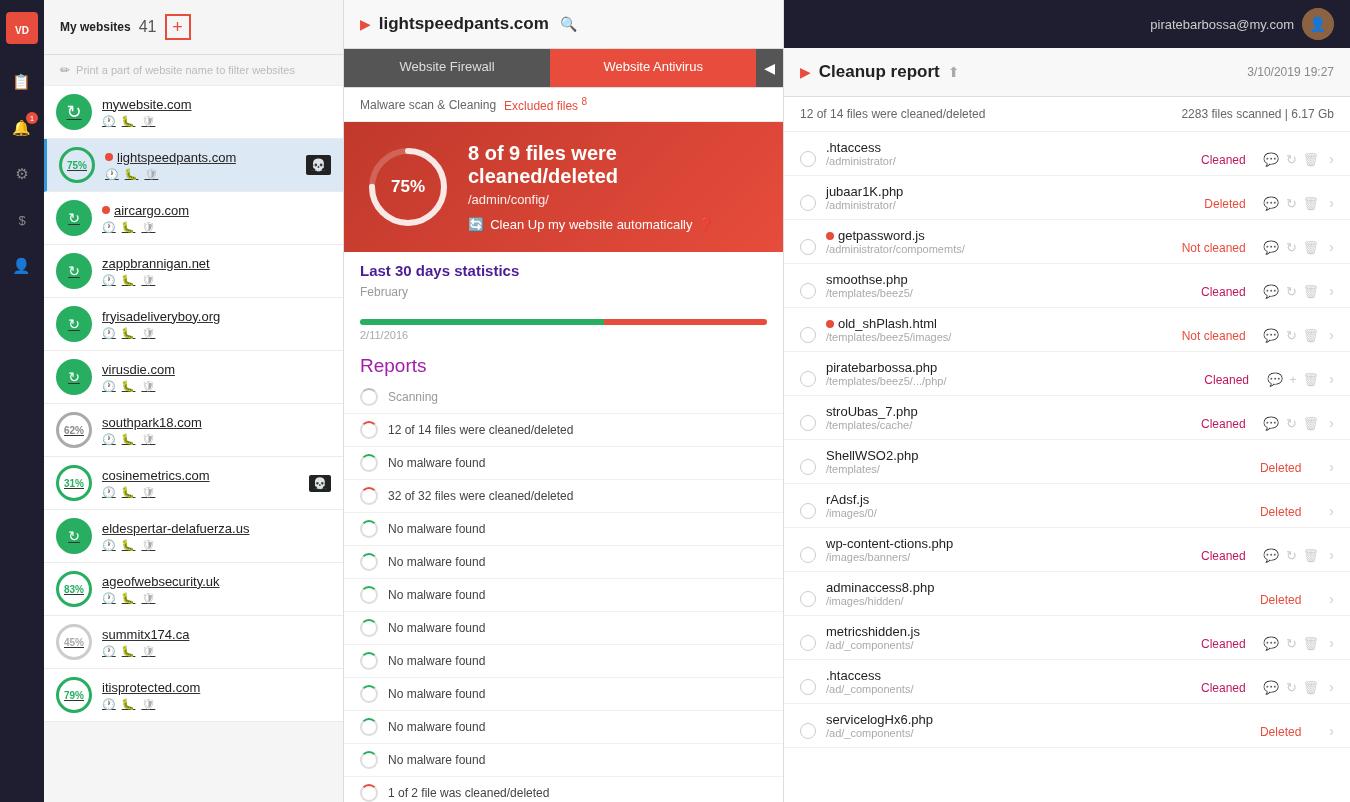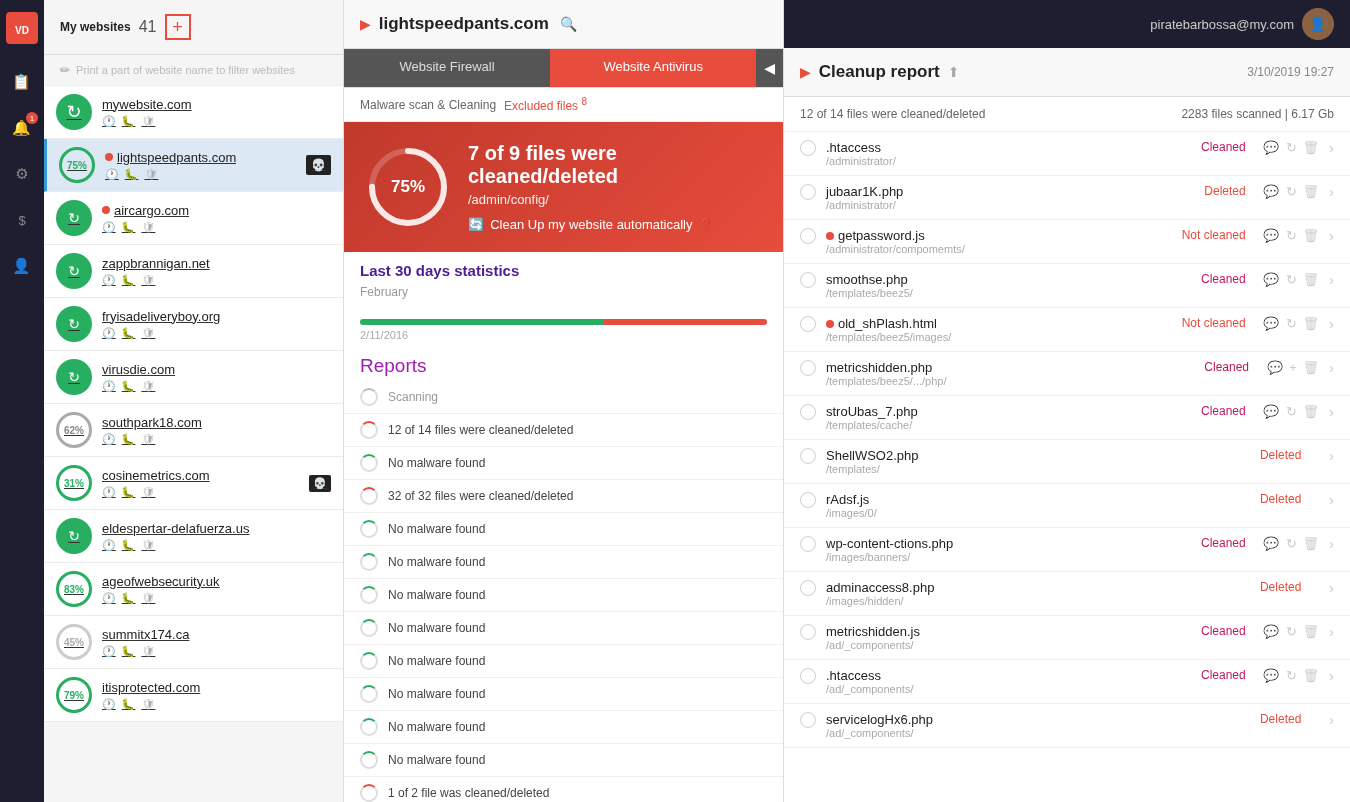--- a/index.html
+++ b/index.html
@@ -325,21 +325,21 @@
       display: flex;
       justify-content: space-between;
       padding: 10px 16px;
       font-size: 12px;
       color: #666;
       border-bottom: 1px solid #eee;
     }
     .file-list { flex: 1; overflow-y: auto; }
     .file-item {
       display: flex;
-      align-items: flex-start;
+      align-items: flex-end;
       padding: 8px 16px;
       border-bottom: 1px solid #f0f0f0;
       gap: 10px;
     }
     .file-checkbox {
       width: 16px;
       height: 16px;
       border: 1px solid #ccc;
       border-radius: 50%;
       flex-shrink: 0;
@@ -602,21 +602,21 @@
 
     <div class="hero-card">
       <div style="position:relative;width:80px;height:80px;flex-shrink:0;">
         <svg width="80" height="80" viewBox="0 0 80 80">
           <circle cx="40" cy="40" r="36" fill="none" stroke="rgba(255,255,255,0.2)" stroke-width="6"></circle>
           <circle cx="40" cy="40" r="36" fill="none" stroke="rgba(255,255,255,0.85)" stroke-width="6" stroke-dasharray="169.6 56.5" stroke-linecap="round" transform="rotate(-90 40 40)"></circle>
         </svg>
         <div style="position:absolute;top:50%;left:50%;transform:translate(-50%,-50%);font-size:17px;font-weight:700;color:#fff;">75%</div>
       </div>
       <div class="hero-text">
-        <h2>7 of 9 files were cleaned/deleted</h2>
+        <h2>8 of 9 files were cleaned/deleted</h2>
         <p>/admin/config/</p>
         <div class="hero-action">
           <span>🔄</span>
           <span>Clean Up my website automatically</span>
           <span>❓</span>
         </div>
       </div>
     </div>
 
     <div style="padding:10px 16px 4px;">
@@ -794,21 +794,21 @@
           <span class="file-action-icon">💬</span>
           <span class="file-action-icon">↻</span>
           <span class="file-action-icon">🗑</span>
         </div>
         <span class="file-chevron">›</span>
       </div>
 
       <div class="file-item">
         <div class="file-checkbox"></div>
         <div class="file-info">
-          <div class="file-name">metricshidden.php</div>
+          <div class="file-name">piratebarbossa.php</div>
           <div class="file-path">/templates/beez5/.../php/</div>
         </div>
         <span class="file-status cleaned">Cleaned</span>
         <div class="file-actions">
           <span class="file-action-icon">💬</span>
           <span class="file-action-icon">+</span>
           <span class="file-action-icon">🗑</span>
         </div>
         <span class="file-chevron">›</span>
       </div>

